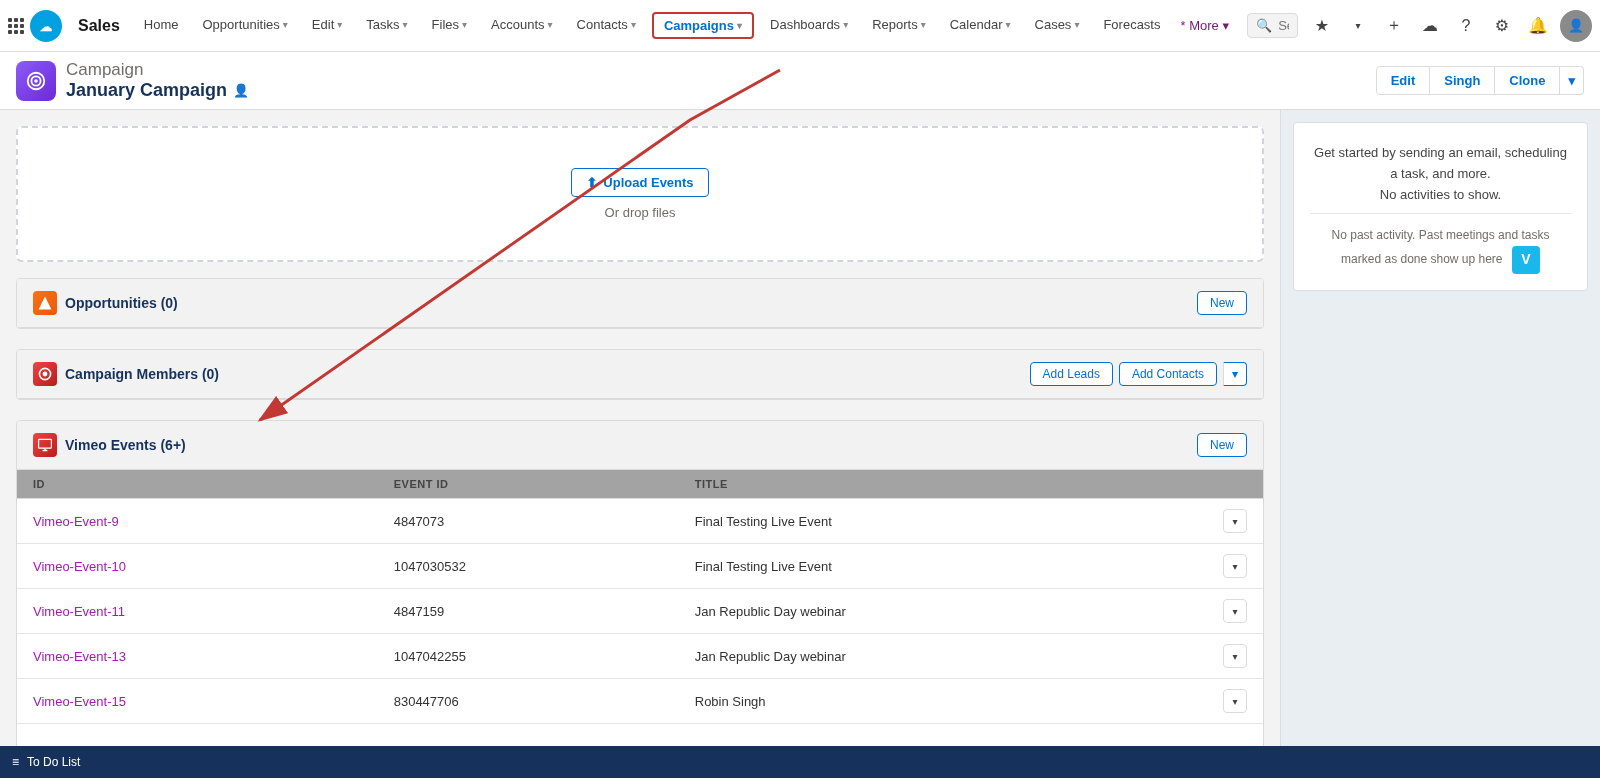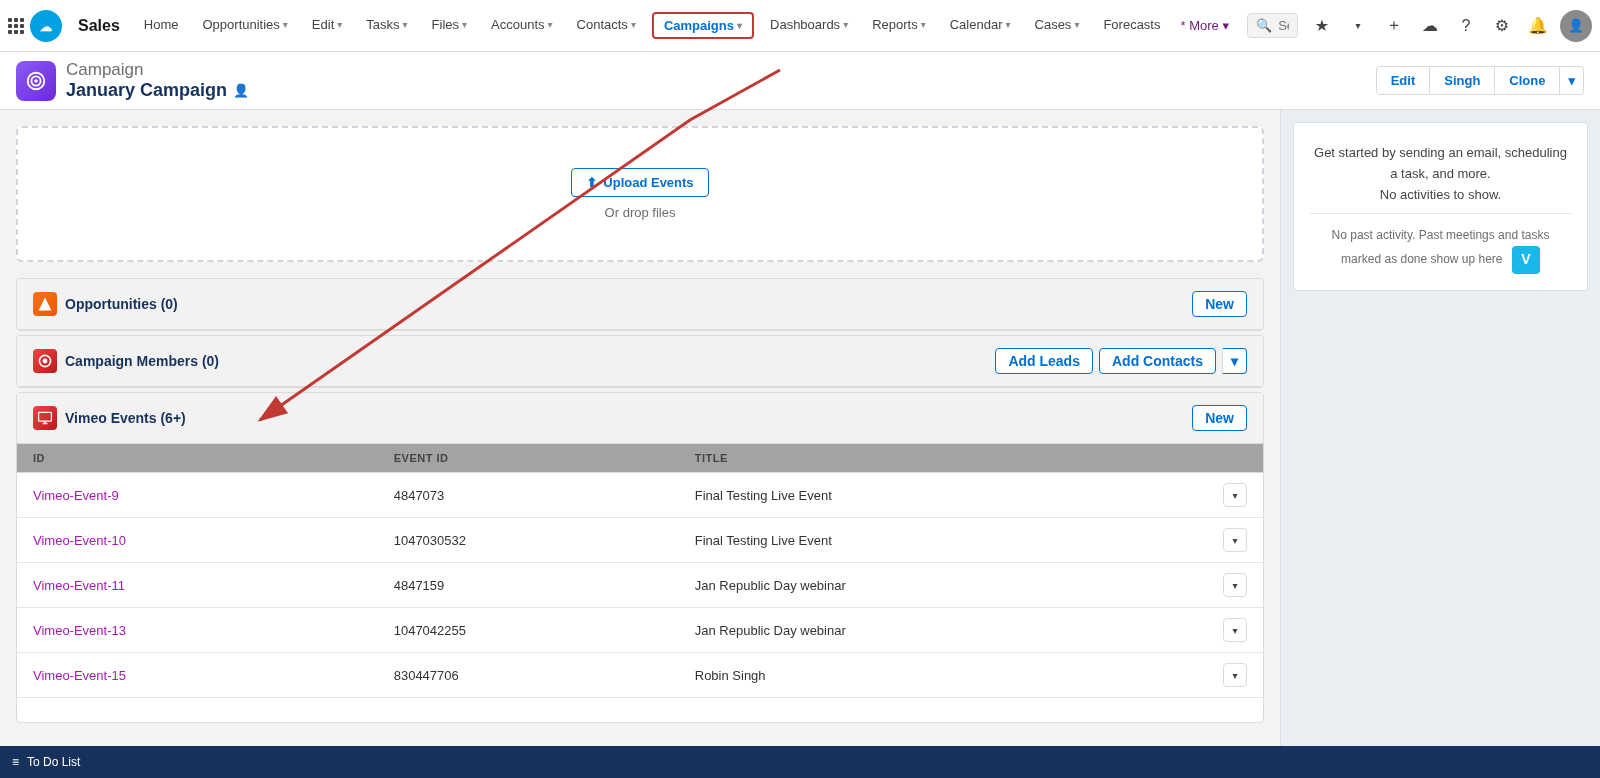--- a/index.html
+++ b/index.html
@@ -108,41 +108,41 @@
       border: 1px solid #0070d2; border-radius: 4px;
       padding: 6px 14px; color: #0070d2; background: #fff;
       cursor: pointer; font-size: 13px; font-weight: 600;
       display: inline-flex; align-items: center; gap: 6px;
     }
     .drop-text { color: #706e6b; font-size: 13px; margin-top: 8px; }
 
     
     .section-card {
       background: #fff; border: 1px solid #dddbda; border-radius: 4px;
-      margin-bottom: 4px; overflow: hidden;
+      margin-bottom: 20px; overflow: hidden;
     }
     .section-header {
       display: flex; align-items: center; justify-content: space-between;
       padding: 12px 16px; background: #f3f2f2; border-bottom: 1px solid #dddbda;
     }
     .section-header-left { display: flex; align-items: center; gap: 8px; }
     .section-icon {
       width: 24px; height: 24px; border-radius: 4px;
       display: flex; align-items: center; justify-content: center;
       font-size: 14px; color: white;
     }
     .section-icon.orange { background: linear-gradient(135deg, #f97316, #ea580c); }
     .section-icon.red-circle { background: linear-gradient(135deg, #ef4444, #b91c1c); }
     .section-icon.monitor { background: linear-gradient(135deg, #ef4444, #b91c1c); }
     .section-title { font-weight: 700; font-size: 14px; color: #16325c; }
     .section-actions { display: flex; gap: 6px; align-items: center; }
     .section-btn {
       padding: 4px 12px; border: 1px solid #0070d2;
       border-radius: 4px; background: #fff; color: #0070d2;
-      cursor: pointer; font-size: 14px; font-weight: 700;
+      cursor: pointer; font-size: 12px; font-weight: 400;
     }
     .section-btn.dropdown { padding: 4px 8px; border-left: none; border-radius: 0 4px 4px 0; }
 
     
     .data-table { width: 100%; border-collapse: collapse; }
     .data-table th {
       text-align: left; padding: 8px 16px; font-size: 11px;
       font-weight: 700; color: #444; border-bottom: 1px solid #dddbda;
       background: #a3a3a3; text-transform: uppercase; letter-spacing: 0.5px;
     }

